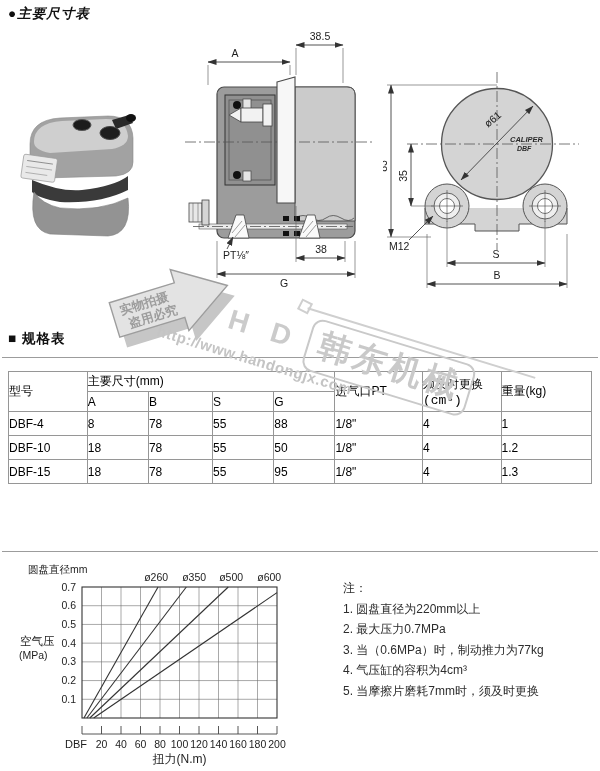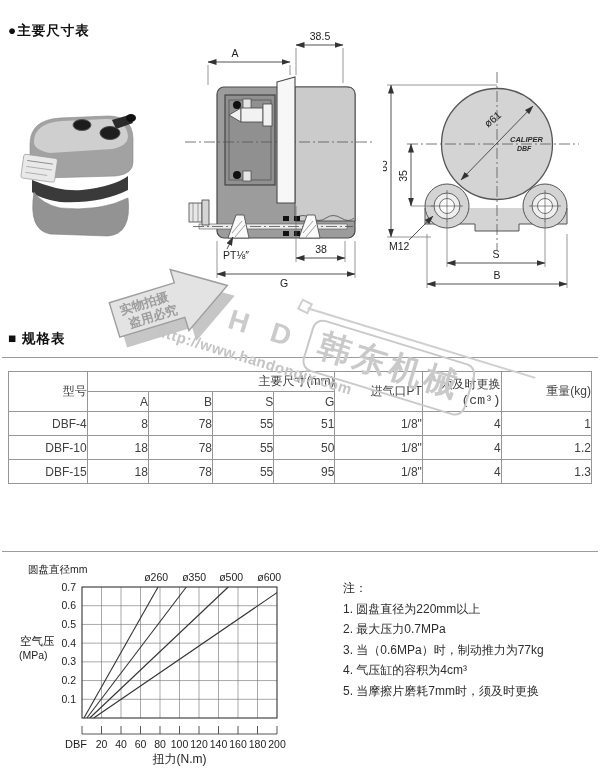--- a/index.html
+++ b/index.html
@@ -2,21 +2,21 @@
 <html><head>
 <meta charset="utf-8">
 <style>
   html,body{margin:0;padding:0;background:#fff;}
   .page{position:relative;width:600px;height:771px;background:#fff;overflow:hidden;
         font-family:"Liberation Sans","DejaVu Sans",sans-serif;color:#222;}
   .sec-title{position:absolute;left:8px;font-weight:bold;font-size:13.5px;color:#101010;letter-spacing:1px;}
   .rule{position:absolute;left:2px;width:596px;border-top:1px solid #9c9c9c;height:0;}
   
   table.spec{position:absolute;left:8px;top:371px;width:584px;border-collapse:collapse;
-             font-size:12px;color:#404040;text-align:right;table-layout:fixed;}
+             font-size:12px;color:#000000;text-align:left;table-layout:fixed;}
   .spec th,.spec td{border:1px solid #969696;font-weight:normal;padding:0;}
   .spec th{height:19px;}
   .spec td{height:23px;}
   .spec{border-top:1.5px solid #6a6a6a;border-bottom:1.5px solid #5a5a5a;}
   .vol2{font-size:13px;font-family:Liberation Mono, monospace;}
   
   svg text{font-family:"Liberation Sans","DejaVu Sans",sans-serif;}
   .dtext{font-size:10.5px;fill:#1d1d1d;}
   .dim{stroke:#3f3f3f;stroke-width:.9;}
   .ext{stroke:#6b6b6b;stroke-width:.7;}
@@ -36,21 +36,21 @@
           border:2.5px solid #c9c9c9;border-radius:11px;padding:1px 9px 4px;}
   .wm-flagline{position:absolute;left:72px;top:-7px;width:238px;border-top:2px solid #cfcfcf;}
   .wm-flag{position:absolute;left:63px;top:-13px;width:8px;height:8px;border:2px solid #cfcfcf;transform:rotate(10deg);}
   .chart-wrap{position:absolute;left:0;top:556px;}
 </style>
 </head>
 <body>
 
 <div class="page">
 
-  <div class="sec-title" style="top:22px;">●主要尺寸表</div>
+  <div class="sec-title" style="top:5px;font-style:italic;">●主要尺寸表</div>
 
   <svg style="position:absolute;left:20px;top:112px;" width="125" height="130" viewBox="0 0 125 130">
     <path d="M10,32 Q10,8 40,6 L88,4 Q112,4 113,26 L113,50 Q113,62 96,64 L24,66 Q10,64 10,48 Z" fill="#a2a2a2" stroke="#8a8a8a" stroke-width=".6"></path>
     <path d="M14,30 Q14,11 42,9 L86,7 Q106,7 108,24 Q108,34 92,37 L30,41 Q14,38 14,30 Z" fill="#cfcfcf"></path>
     <path d="M92,8 l17,-5 l4,8 l-17,6 Z" fill="#2a2a2a"></path>
     <ellipse cx="111" cy="6" rx="5" ry="4" fill="#111"></ellipse>
     <ellipse cx="62" cy="13" rx="9" ry="5.5" fill="#1c1c1c" stroke="#555"></ellipse>
     <ellipse cx="90" cy="21" rx="10" ry="6.5" fill="#1e1e1e" stroke="#444"></ellipse>
     <g transform="rotate(8 4 42)">
       <rect x="4" y="42" width="34" height="24" rx="2" fill="#e9e9e9" stroke="#999" stroke-width=".7"></rect>
@@ -206,21 +206,21 @@
       <th>A</th>
       <th>B</th>
       <th>S</th>
       <th>G</th>
     </tr>
     <tr>
       <td>DBF-4</td>
       <td>8</td>
       <td>78</td>
       <td>55</td>
-      <td>51</td>
+      <td>88</td>
       <td>1/8"</td>
       <td>4</td>
       <td>1</td>
     </tr>
     <tr>
       <td>DBF-10</td>
       <td>18</td>
       <td>78</td>
       <td>55</td>
       <td>50</td>

